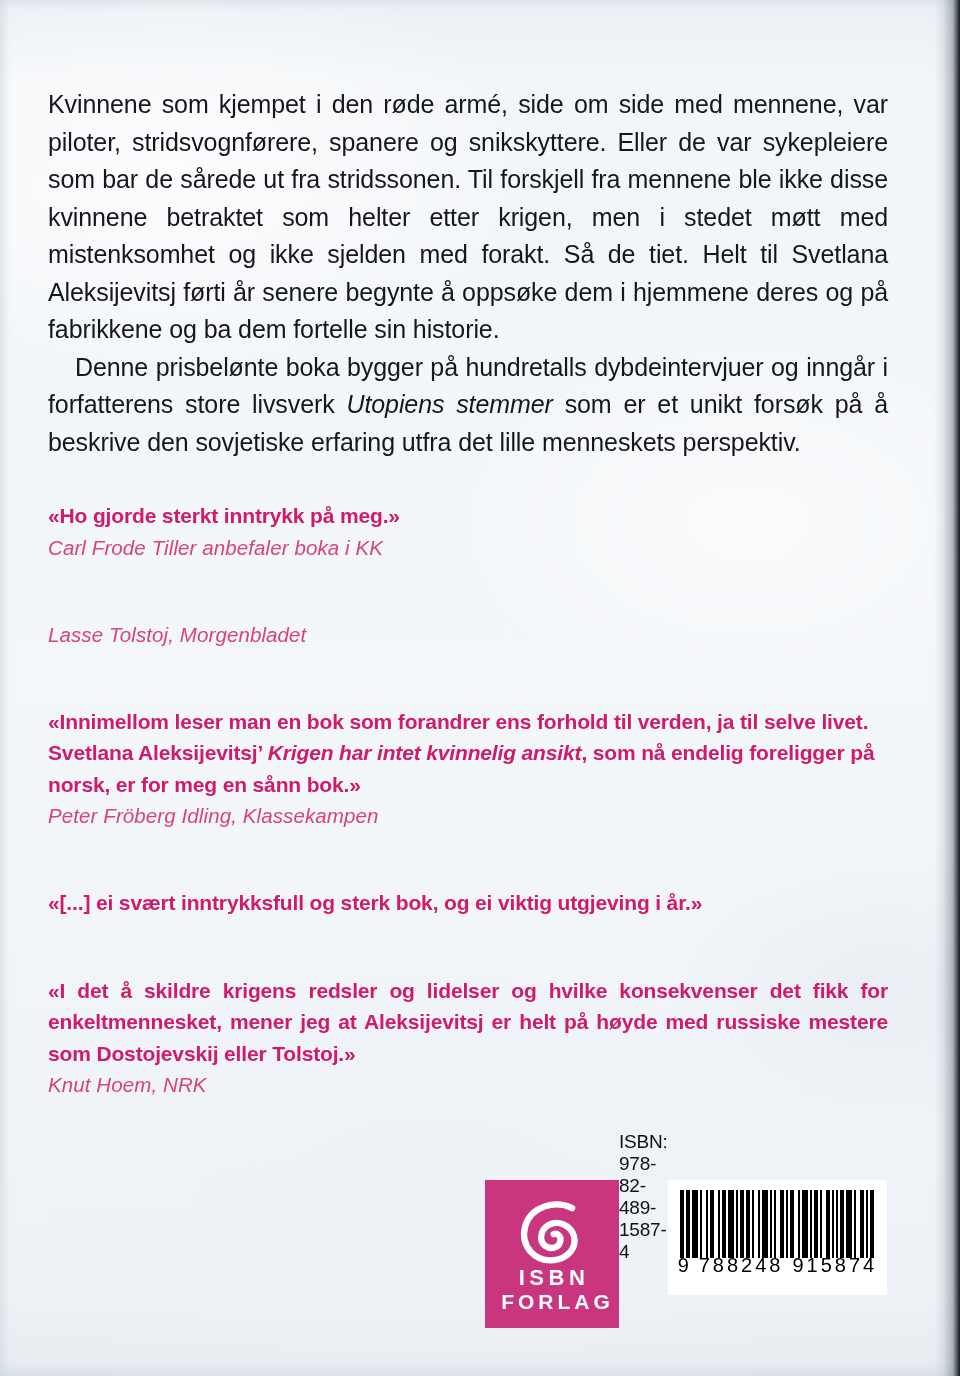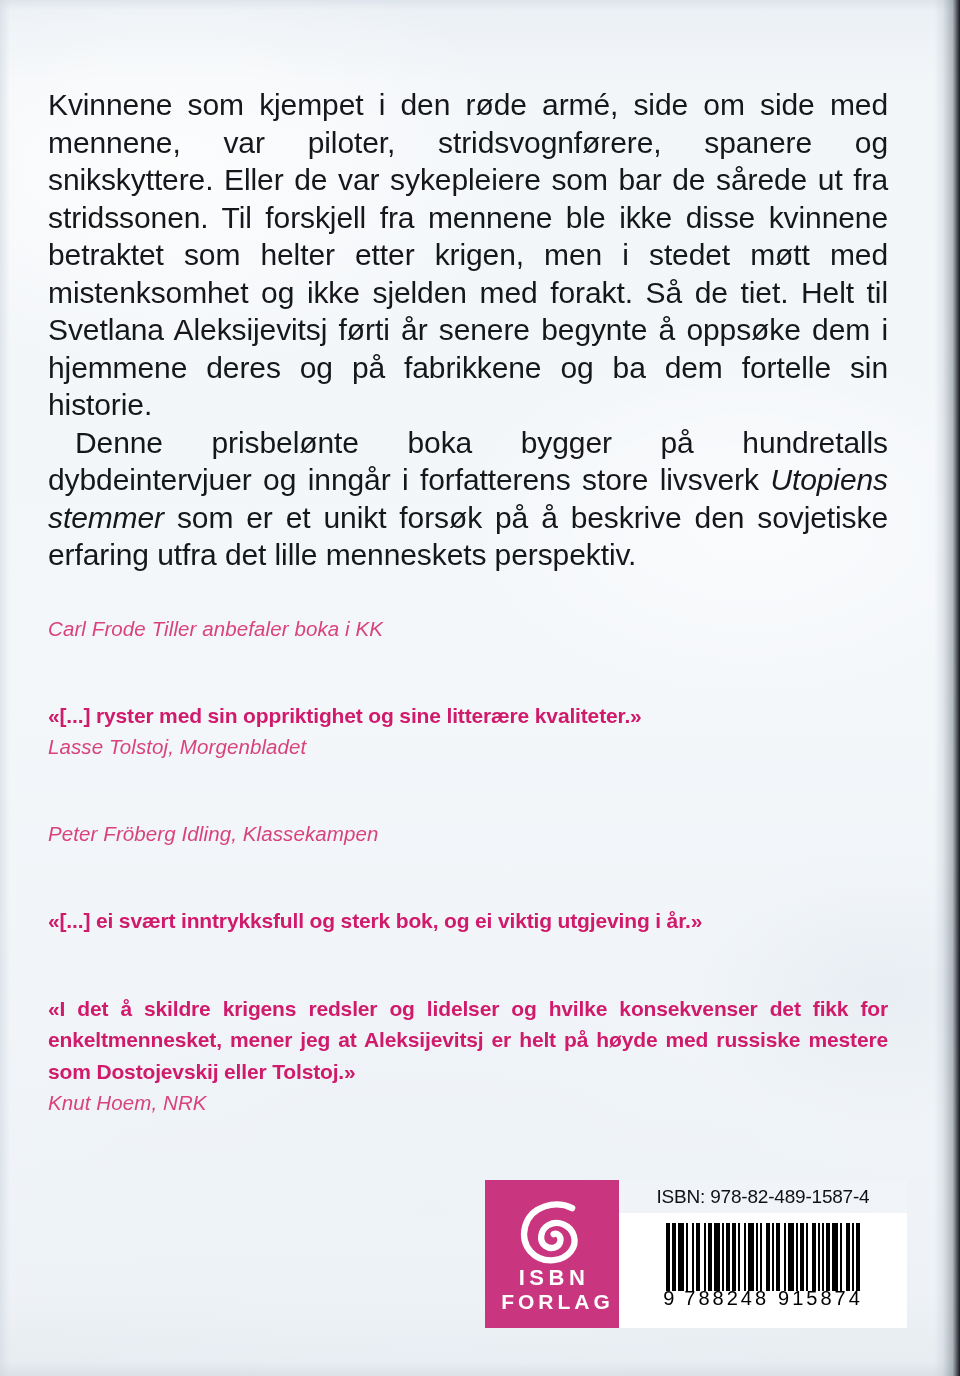--- a/index.html
+++ b/index.html
@@ -86,21 +86,21 @@
 
   .content {
     position: relative;
     z-index: 3;
     padding: 86px 72px 0 48px;
   }
 
   
   .blurb {
     color: #16171b;
-    font-size: 30px;
+    font-size: 25px;
     line-height: 37.5px;
     text-align: justify;
     text-justify: inter-word;
     letter-spacing: -0.1px;
   }
   .blurb p {
     margin: 0;
   }
   .blurb p.indent {
     text-indent: 27px;
@@ -189,24 +189,24 @@
   .logo-forlag {
     font-size: 21px;
     font-weight: bold;
     letter-spacing: 4px;
     line-height: 24px;
     display: block;
     padding-left: 11px;
   }
 
   .isbn-block {
-    width: 288px;
+    width: 238px;
     flex: none;
     display: flex;
-    flex-direction: column;
+    flex-direction: row;
   }
   .isbn-line {
     height: 33px;
     display: flex;
     align-items: center;
     justify-content: center;
     color: #101114;
     font-size: 19px;
     letter-spacing: -0.2px;
     background: rgba(255,255,255,0.12);
@@ -260,33 +260,34 @@
   <div class="content">
 
     <div class="blurb">
       <p><span>Kvinnene som kjempet i den røde armé, side om side med mennene, var piloter, stridsvognførere, spanere og snikskyttere. Eller de var sykepleiere som bar de sårede ut fra stridssonen. Til forskjell fra mennene ble ikke disse kvinnene betraktet som helter etter krigen, men i stedet møtt med mistenksomhet og ikke sjelden med forakt. Så de tiet. Helt til Svetlana Aleksijevitsj førti år senere begynte å oppsøke dem i hjemmene deres og på fabrikkene og ba dem fortelle sin historie.</span></p>
       <p class="indent"><span>Denne prisbelønte boka bygger på hundretalls dybdeintervjuer og inngår i forfatterens store livsverk </span><em>Utopiens stemmer</em><span> som er et unikt forsøk på å beskrive den sovjetiske erfaring utfra det lille menneskets perspektiv.</span></p>
     </div>
 
     <div class="reviews">
 
       <div class="review">
+        <p class="review-quote">«Ho gjorde sterkt inntrykk på meg.»</p>
         <p class="review-source">Carl Frode Tiller anbefaler boka i KK</p>
       </div>
 
       <div class="gap-lg"></div>
 
       <div class="review">
-        <p class="review-quote">«[...] ryster med sin oppriktighet og sine litterære kvaliteter.»</p>
         <p class="review-source">Lasse Tolstoj, Morgenbladet</p>
       </div>
 
       <div class="gap-lg"></div>
 
       <div class="review">
+        <p class="review-quote"><span>«Innimellom leser man en bok som forandrer ens forhold til verden, ja til selve livet. Svetlana Aleksijevitsj’ </span><i>Krigen har intet kvinnelig ansikt</i><span>, som nå endelig foreligger på norsk, er for meg en sånn bok.»</span></p>
         <p class="review-source">Peter Fröberg Idling, Klassekampen</p>
       </div>
 
       <div class="gap-lg"></div>
 
       <div class="review">
         <p class="review-quote">«[...] ei svært inntrykksfull og sterk bok, og ei viktig utgjeving i år.»</p>
       </div>
 
       <div class="gap-lg"></div>

